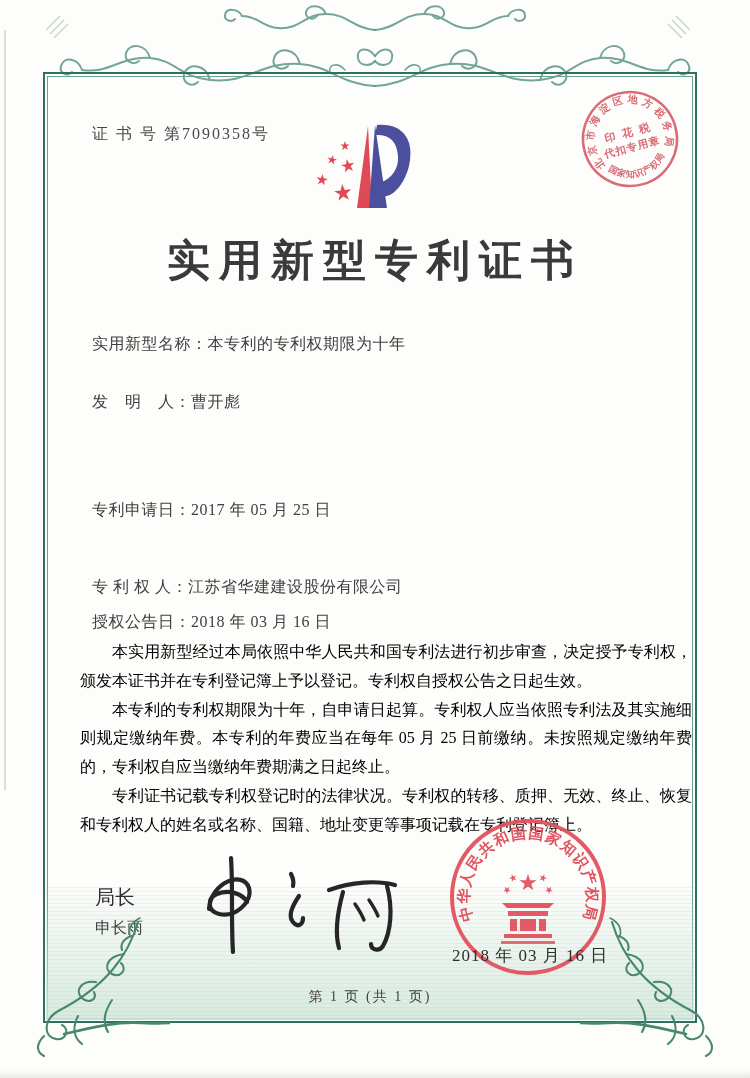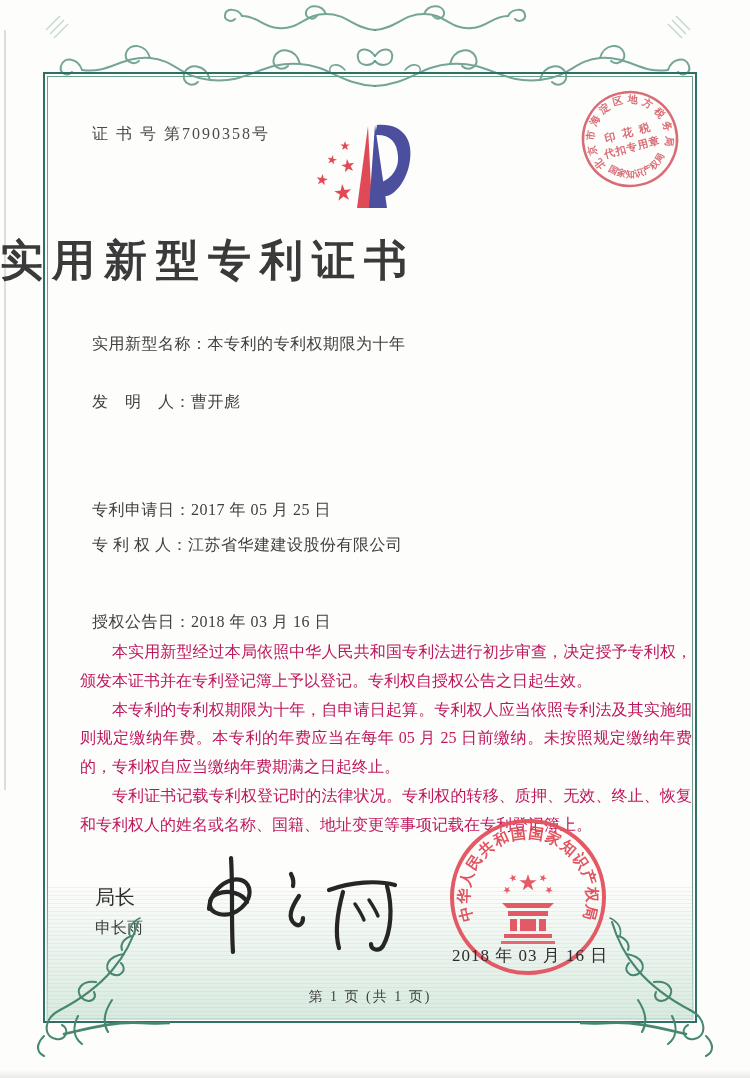--- a/index.html
+++ b/index.html
@@ -16,28 +16,28 @@
   
   .frame{left:43px;top:72px;width:654px;height:951px;border:2.5px solid #2e7061;box-sizing:border-box;}
   .frame-inner{position:absolute;left:2px;top:2px;right:2px;bottom:2px;border:1px solid #6ba08f;}
   .frame-tint{position:absolute;left:1px;right:1px;bottom:1px;height:135px;
     background:
       repeating-linear-gradient(0deg,rgba(110,165,140,0.10) 0 1px,rgba(255,255,255,0) 1px 4px),
       linear-gradient(to bottom,rgba(222,238,229,0) 0%,rgba(209,231,219,0.85) 100%);}
   
   .cert-number{left:92px;top:124px;font-size:16px;letter-spacing:2px;color:#4a4a4a;}
   .logo-box{left:295px;top:110px;width:165px;height:112px;}
-  .doc-title{left:0;top:232px;width:750px;font-size:43px;font-weight:600;
+  .doc-title{left:0;top:232px;width:750px;text-align:center;font-size:43px;font-weight:600;
     letter-spacing:9px;color:#3a3a3a;}
   
   .field-row{left:92px;width:580px;font-size:16px;color:#404040;letter-spacing:0.5px;white-space:nowrap;}
   .field-row .lbl{display:inline-block;}
   .field-row .val{display:inline-block;}
   
-  .body-text{left:80px;top:638px;width:612px;font-size:16px;line-height:1.8;color:#be185d;text-align:justify;}
+  .body-text{left:80px;top:638px;width:612px;font-size:16px;line-height:1.8;color:#000000;text-align:justify;}
   .body-text p{margin:0;text-indent:32px;}
   
   .sig-title{left:95px;top:884px;font-size:20px;color:#2f2f2f;font-family:"Liberation Sans","DejaVu Sans",sans-serif;}
   .sig-name{left:95px;top:918px;font-size:16px;color:#404040;font-family:Liberation Serif, serif;}
   .sig-script{left:195px;top:852px;width:215px;height:108px;}
   
   .tax-stamp{left:570px;top:79px;width:120px;height:120px;opacity:.92;}
   .office-seal{left:443px;top:812px;width:170px;height:170px;opacity:.95;}
   .seal-date{left:452px;top:944px;width:170px;font-size:17px;color:#2d2d2d;letter-spacing:1px;white-space:nowrap;z-index:6;}
   
@@ -157,21 +157,21 @@
 
   <div class="abs field-row" style="top:334px">
     <span class="lbl">实用新型名称：</span><span class="val">本专利的专利权期限为十年</span>
   </div>
   <div class="abs field-row" style="top:392px">
     <span class="lbl">发　明　人：</span><span class="val">曹开彪</span>
   </div>
   <div class="abs field-row" style="top:500px">
     <span class="lbl">专利申请日：</span><span class="val">2017 年 05 月 25 日</span>
   </div>
-  <div class="abs field-row" style="top:535px">
+  <div class="abs field-row" style="top:577px">
     <span class="lbl">专 利 权 人：</span><span class="val">江苏省华建建设股份有限公司</span>
   </div>
   <div class="abs field-row" style="top:612px">
     <span class="lbl">授权公告日：</span><span class="val">2018 年 03 月 16 日</span>
   </div>
 
   <div class="abs body-text">
     <p>本实用新型经过本局依照中华人民共和国专利法进行初步审查，决定授予专利权，颁发本证书并在专利登记簿上予以登记。专利权自授权公告之日起生效。</p>
     <p>本专利的专利权期限为十年，自申请日起算。专利权人应当依照专利法及其实施细则规定缴纳年费。本专利的年费应当在每年 05 月 25 日前缴纳。未按照规定缴纳年费的，专利权自应当缴纳年费期满之日起终止。</p>
     <p>专利证书记载专利权登记时的法律状况。专利权的转移、质押、无效、终止、恢复和专利权人的姓名或名称、国籍、地址变更等事项记载在专利登记簿上。</p>

